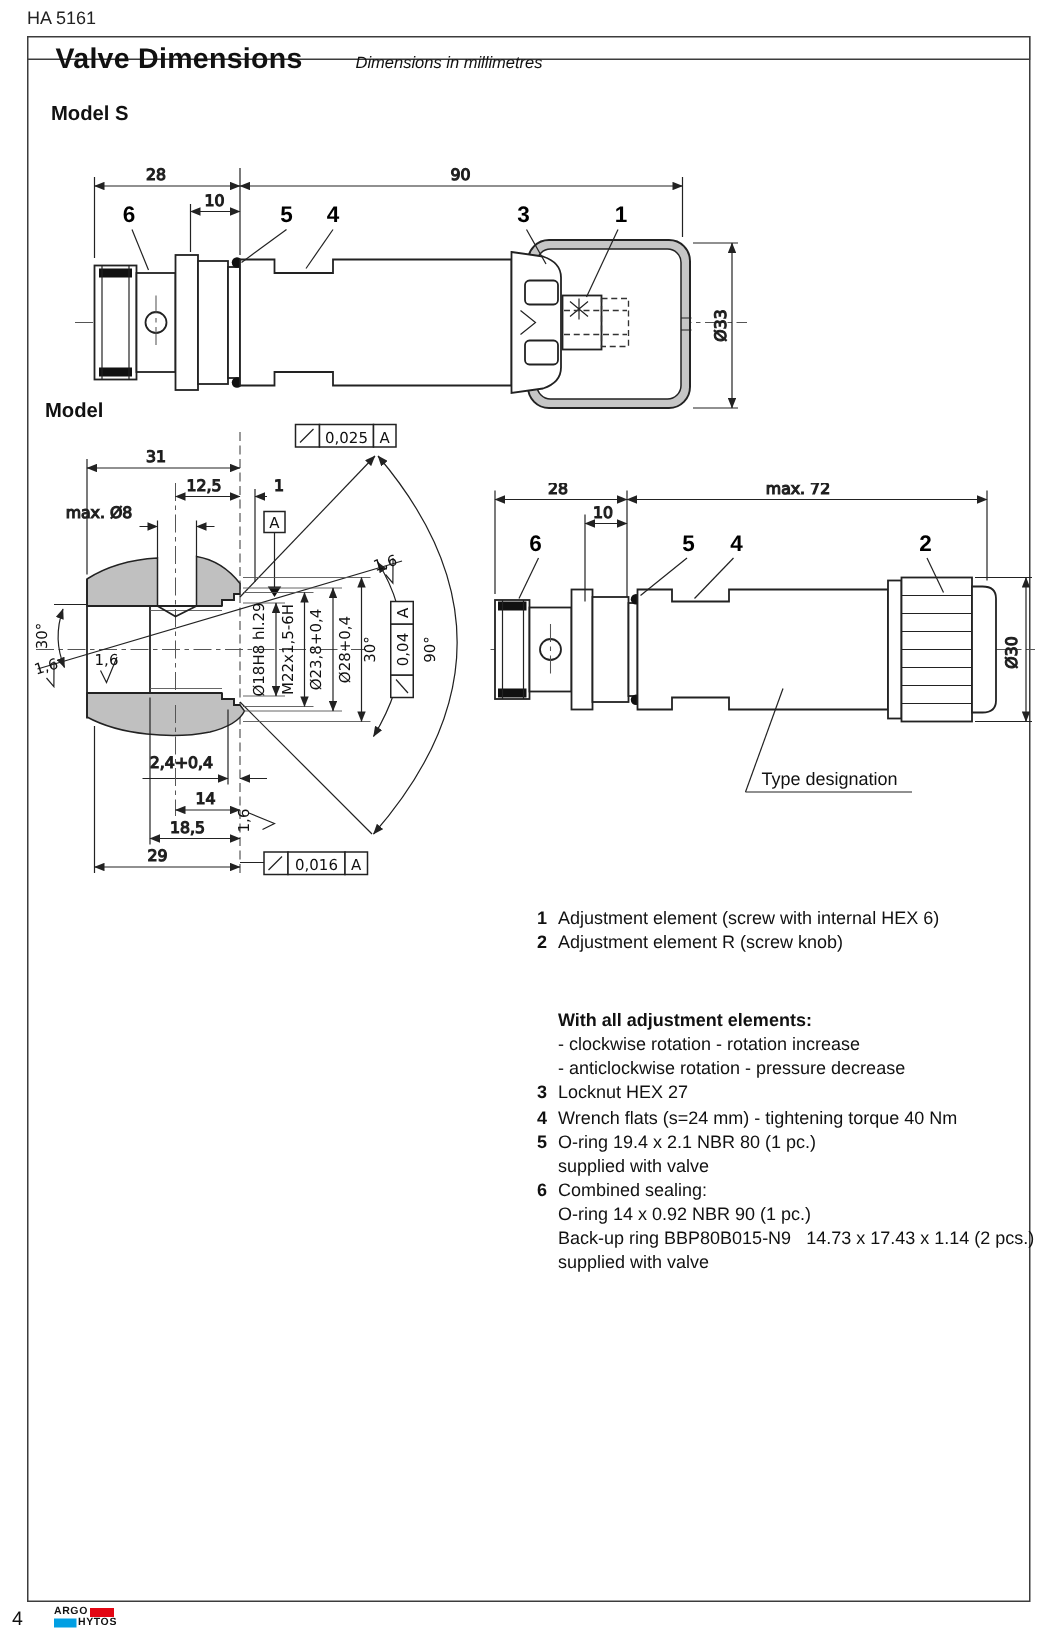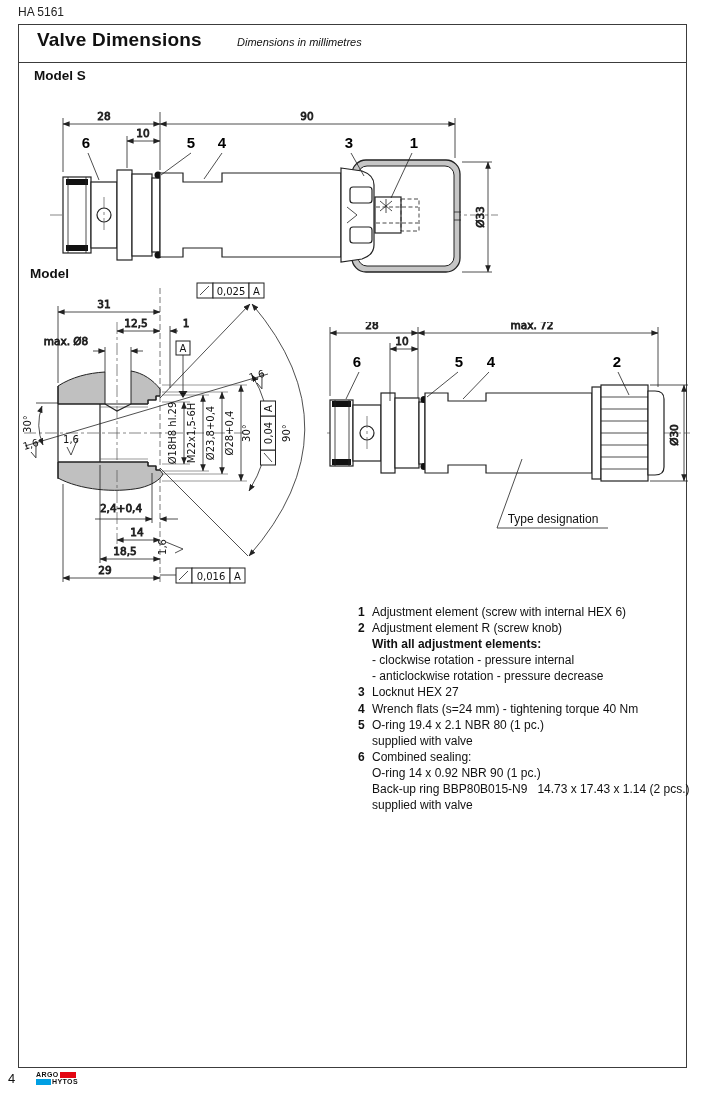--- a/index.html
+++ b/index.html
@@ -1,21 +1,21 @@
 <!DOCTYPE html>
 <html><head>
 <meta charset="utf-8">
 <style>
   html,body{margin:0;padding:0;background:#fff;}
   .page{position:relative;width:707px;height:1095px;background:#fff;overflow:hidden;
         font-family:"Liberation Sans",sans-serif;color:#111;padding-left:44px;}
   .abs{position:absolute;}
   .doc-code{left:18px;top:5px;font-size:12px;color:#222;}
   .frame{left:18px;top:24px;width:669px;height:1044px;border:1.5px solid #3c3c3c;box-sizing:border-box;}
-  .titlebar{left:18px;top:24px;width:669px;height:39px;border:1.5px solid #3c3c3c;box-sizing:border-box;background:#fff;}
+  .titlebar{left:18px;top:24px;width:669px;height:16px;border:1.5px solid #3c3c3c;box-sizing:border-box;background:#fff;}
   .title{position:absolute;left:18px;top:4px;font-size:19px;font-weight:bold;letter-spacing:0.2px;}
   .subtitle{position:absolute;left:218px;top:11px;font-size:11px;font-style:italic;}
   .h2{font-size:13.5px;font-weight:bold;}
   .model-s-h{left:34px;top:68px;text-align:right;}
   .cavity-h{left:30px;top:266px;}
   
   .ln{stroke:#222;stroke-width:1.2;fill:none;}
   .lnf{stroke:#222;stroke-width:1.2;fill:#fff;}
   .thin{stroke:#222;stroke-width:0.8;fill:none;}
   .xthin{stroke:#555;stroke-width:0.6;fill:none;}
@@ -25,21 +25,21 @@
   .sec{fill:#c0c0c0;stroke:#222;stroke-width:1;}
   .blk{fill:#111;stroke:none;}
   .dt{font-family:"DejaVu Sans",sans-serif;font-size:10.5px;fill:#111;text-anchor:middle;}
   .dts{font-family:"DejaVu Sans",sans-serif;font-size:10px;fill:#111;text-anchor:middle;}
   .co{font-family:"Liberation Sans",sans-serif;font-size:15px;font-weight:bold;fill:#000;text-anchor:middle;}
   .fcf{fill:#fff;stroke:#222;stroke-width:1;}
   
   .notes{left:358px;top:604px;}
   .note-row{display:flex;font-size:12px;line-height:16.1px;white-space:nowrap;}
   .nnum{width:14px;flex:none;font-weight:bold;}
-  .note-bold .ntext{font-weight:bold;}
+  .note-bold .ntext{font-weight:bold;margin-top:36px;}
   
   .pageno{left:8px;top:1071px;font-size:13px;}
   .logo{left:36px;top:1071px;line-height:0;}
   .lrow{display:flex;align-items:center;height:7px;}
   .ltext{font-size:7px;font-weight:bold;letter-spacing:0.4px;line-height:7px;}
   .lred{width:16px;height:6px;background:#e30613;margin-left:1px;}
   .lblue{width:15px;height:6px;background:#009fe3;margin-right:1px;}
 </style>
 </head>
 <body>
@@ -374,21 +374,21 @@
     <div class="note-row">
         <span class="nnum">2</span>
         <span class="ntext">Adjustment element R (screw knob)</span>
       </div>
     <div class="note-row note-bold">
         <span class="nnum"></span>
         <span class="ntext">With all adjustment elements:</span>
       </div>
     <div class="note-row">
         <span class="nnum"></span>
-        <span class="ntext">- clockwise rotation - pressure internal</span>
+        <span class="ntext">- clockwise rotation - rotation increase</span>
       </div>
     <div class="note-row">
         <span class="nnum"></span>
         <span class="ntext">- anticlockwise rotation - pressure decrease</span>
       </div>
     <div class="note-row">
         <span class="nnum">3</span>
         <span class="ntext">Locknut HEX 27</span>
       </div>
     <div class="note-row">

